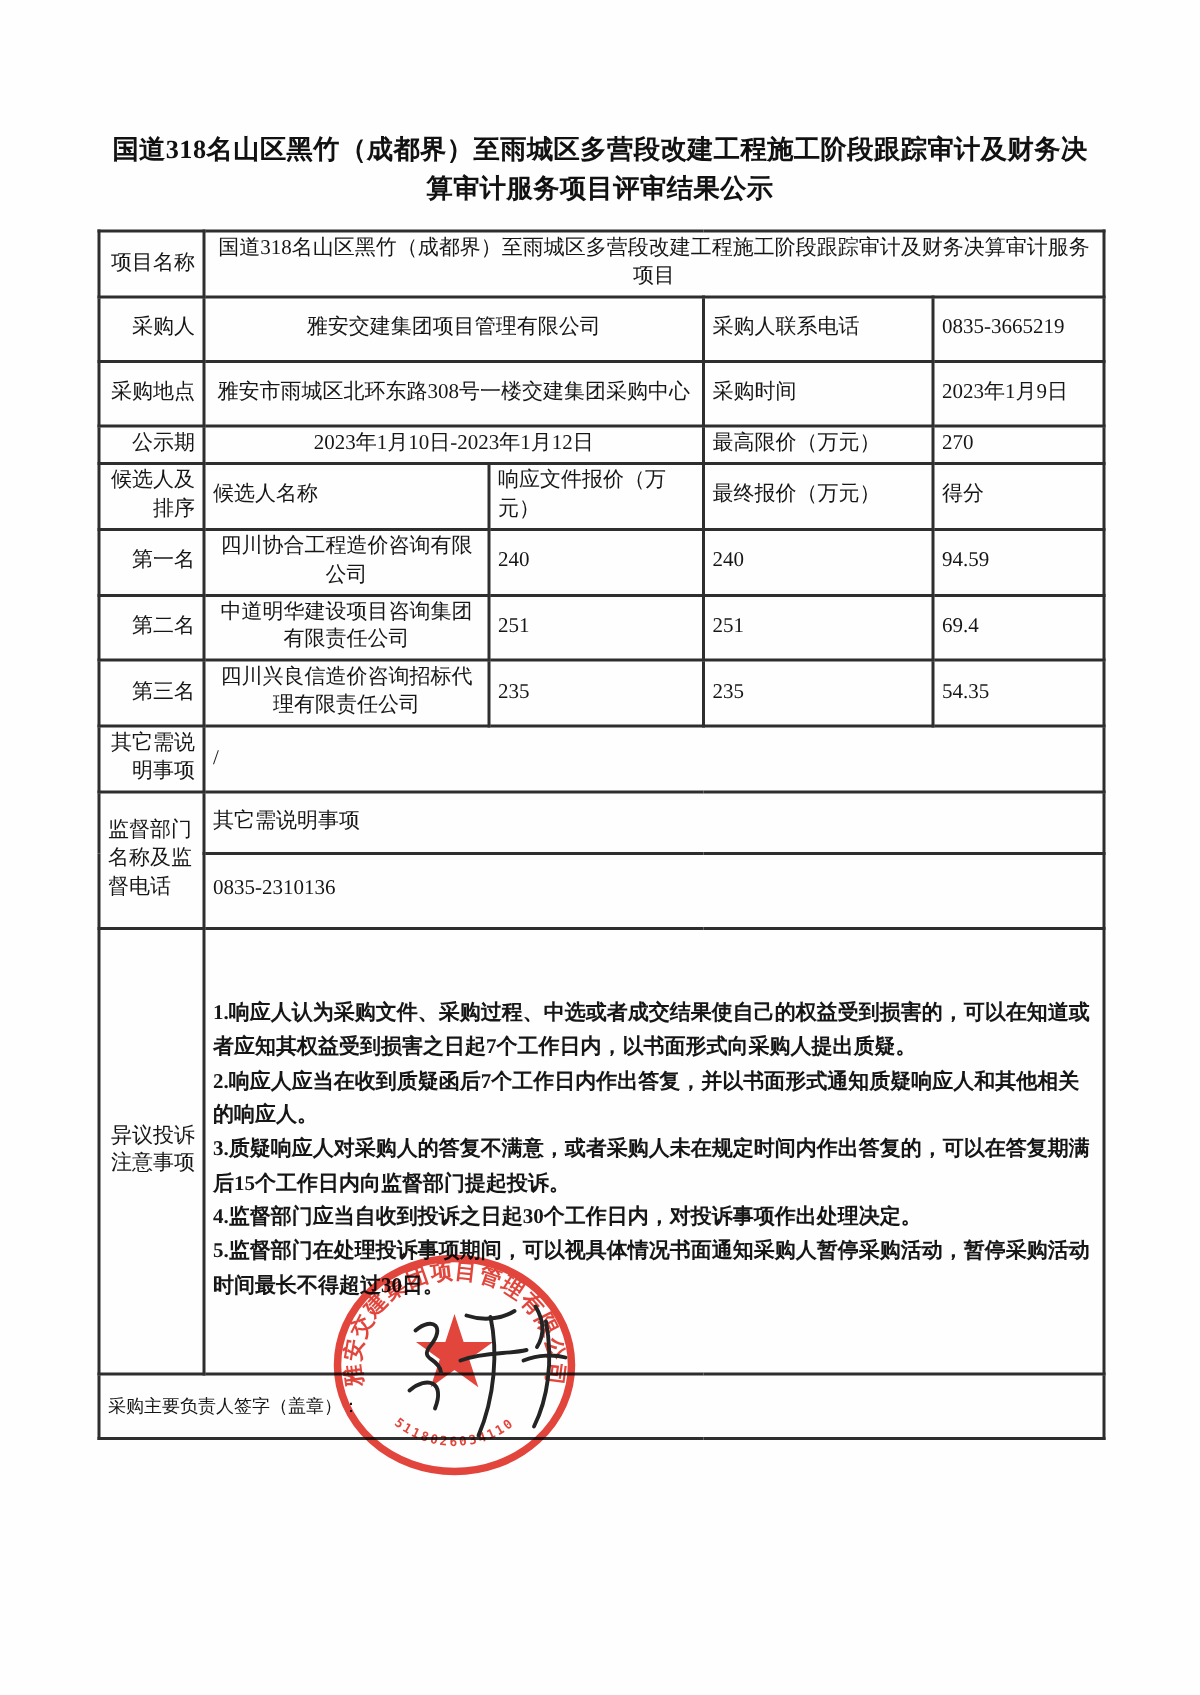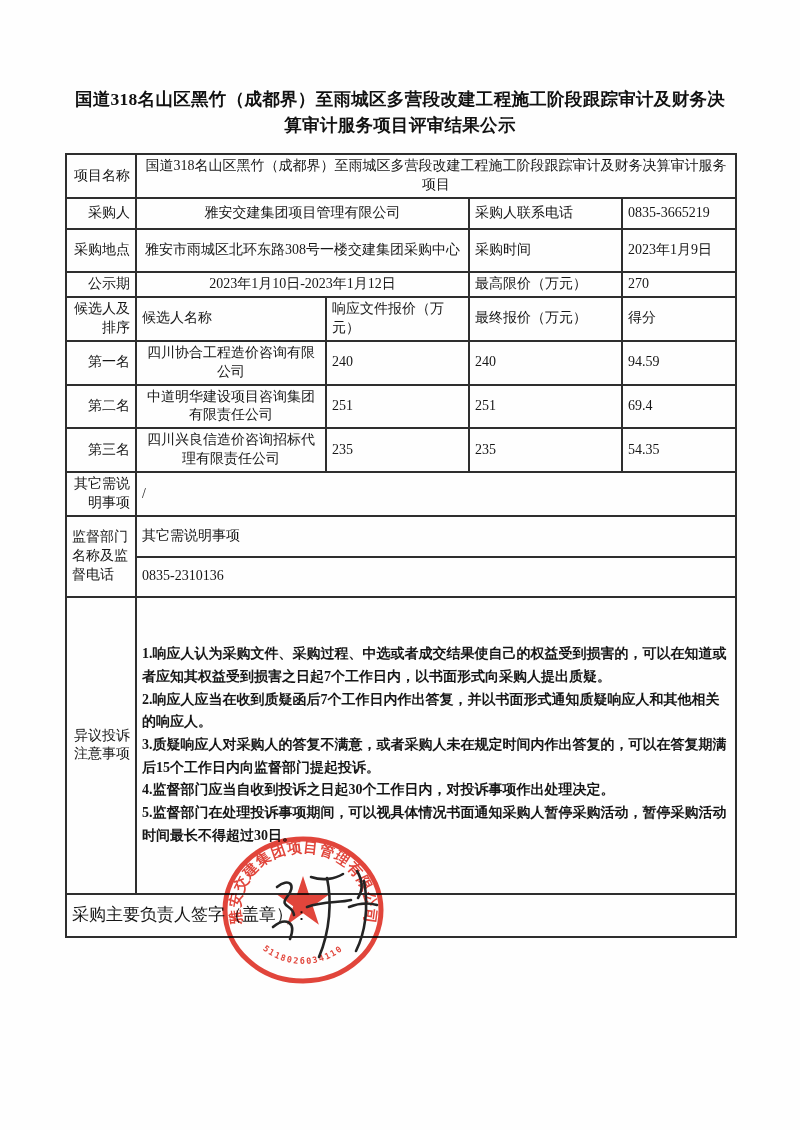--- a/index.html
+++ b/index.html
@@ -8,26 +8,26 @@
   .title{position:absolute;top:86px;left:68px;width:664px;margin:0;text-align:center;
          font-size:17.5px;font-weight:bold;line-height:1.5;letter-spacing:0.3px;color:#111;}
   table.tbl{position:absolute;top:153px;left:65px;width:670px;border-collapse:collapse;
             table-layout:fixed;font-size:14px;}
   .tbl td{border:2px solid #2e2e2e;padding:2px 5px;line-height:1.35;vertical-align:middle;
           word-break:break-all;}
   .lbl{text-align:right;border-radius:12px;}
   .lblc{text-align:left;}
   .ctr{text-align:left;}
   .val{text-align:center;}
-  .hr1{height:44px}.hr2{height:31px}.hr3{height:43px}.hr4{height:25px}
-  .hr5{height:40px}.hc{height:42px}.hr9{height:38px}.hr10{height:41px}.hr11{height:40px}
+  .hr1{height:44px}.hr2{height:43px}.hr3{height:43px}.hr4{height:25px}
+  .hr5{height:40px}.hc{height:42px}.hr9{height:38px}.hr10{height:41px}.hr11{height:50px}
   .hobj{height:297px}.hsig{height:43px}
   .objcell{padding:8px 10px;font-weight:bold;}
   .objcell .item{line-height:1.62;text-align:left;}
-  .sigcell{padding-left:6px;font-size:17px;}
+  .sigcell{padding-left:6px;font-size:12px;}
   .stamp{position:absolute;left:218px;top:833px;width:170px;height:155px;
          mix-blend-mode:multiply;opacity:0.92;}
   .handwriting{position:absolute;left:263px;top:853px;width:125px;height:118px;}
 </style>
 </head>
 <body>
 
 <div class="page">
 
   <h1 class="title">国道318名山区黑竹（成都界）至雨城区多营段改建工程施工阶段跟踪审计及财务决算审计服务项目评审结果公示</h1>

